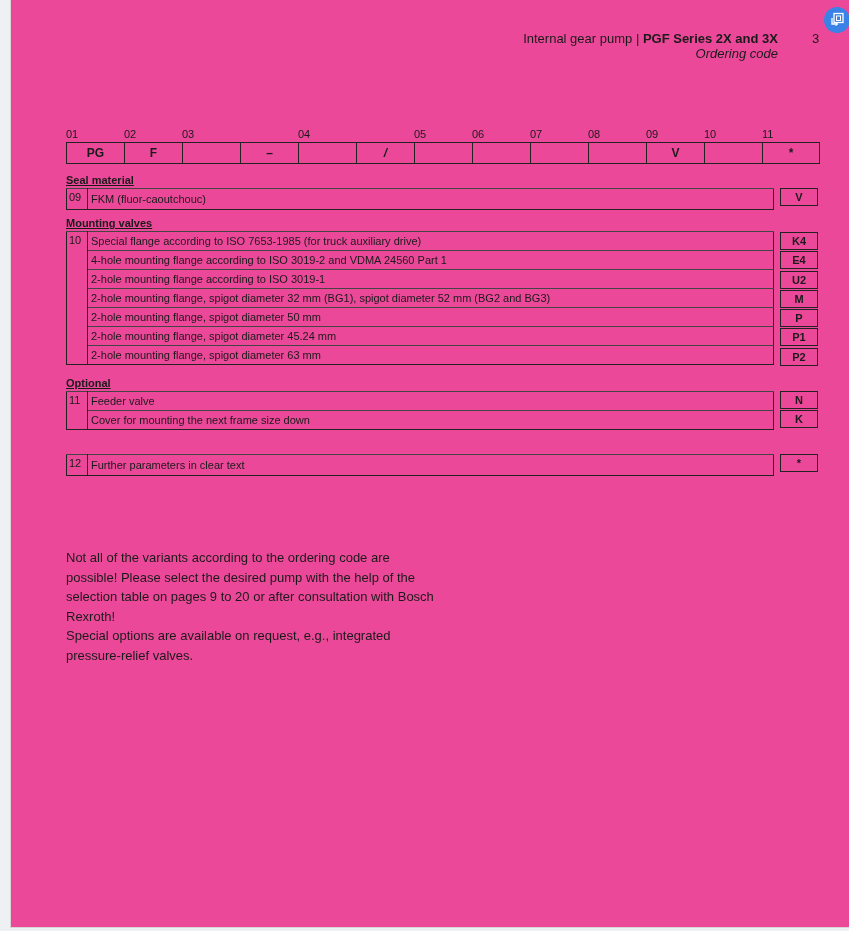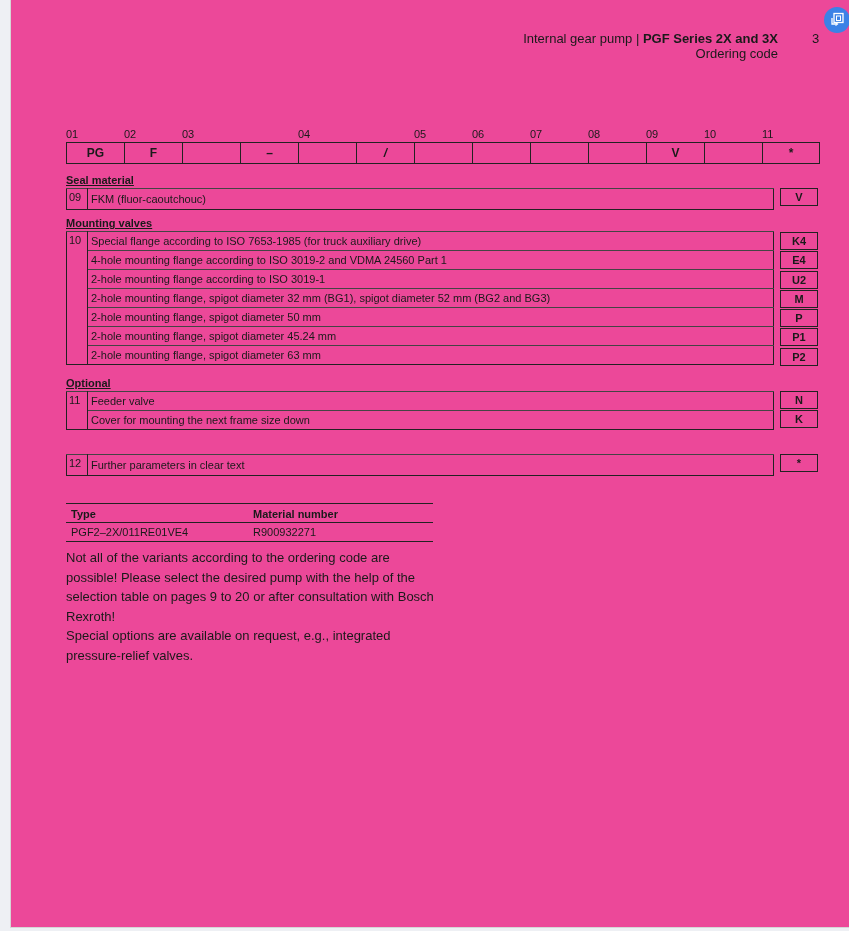--- a/index.html
+++ b/index.html
@@ -10,21 +10,21 @@
   .page {
     position: absolute; left: 10px; top: 0; width: 845px; height: 927px;
     background: #ec4899; border-left: 1px solid #d6d6d6; border-right: 1px solid #d6d6d6; border-bottom: 1px solid #d6d6d6;
   }
   .fab {
     position: absolute; left: 824px; top: 7px; width: 26px; height: 26px; border-radius: 50%;
     background: #3b82e6; display: flex; align-items: center; justify-content: center; cursor: pointer;
   }
   .hdr-line1 { position: absolute; top: 31px; right: 78px; font-size: 13px; white-space: nowrap; }
   .hdr-line1 b { font-weight: 700; }
-  .hdr-line2 { position: absolute; top: 46px; right: 78px; font-size: 13px; }
+  .hdr-line2 { position: absolute; top: 46px; right: 78px; font-size: 13px; font-style: italic; }
   .pagenum { position: absolute; top: 31px; left: 801px; font-size: 13px; }
 
   
   .code-labels { position: absolute; left: 55px; top: 128px; width: 754px; height: 14px; }
   .code-labels span { position: absolute; width: 58px; text-align: left; font-size: 11px; top: 0; }
   .code-boxes { position: absolute; left: 55px; top: 142px; width: 752px; height: 20px; border: 1.5px solid #222; display: flex; }
   .code-boxes div { flex: 0 0 auto; width: 58px; height: 20px; border-right: 1px solid #222; box-sizing: border-box;
     display: flex; align-items: center; justify-content: center; font-weight: 700; font-size: 12px; }
   .code-boxes div:last-child { border-right: none; }
 
@@ -156,32 +156,20 @@
         <tr>
       <td class="num">12</td>
       <td>Further parameters in clear text</td>
     </tr>
   </tbody>
     </table>
   <div class="code-col" style="top:454px">
     <div class="code-cell">*</div>
   </div>
 
-  <table class="type-table">
-    <tbody>
-        <tr>
-      <th>Type</th>
-      <th class="c2">Material number</th>
-    </tr>
-    <tr>
-      <td>PGF2–2X/011RE01VE4</td>
-      <td class="c2">R900932271</td>
-    </tr>
-  </tbody>
-    </table>
 
   <div class="note">
     <p>Not all of the variants according to the ordering code are possible! Please select the desired pump with the help of the selection table on pages 9 to 20 or after consultation with Bosch Rexroth!</p>
     <p>Special options are available on request, e.g., integrated pressure-relief valves.</p>
   </div>
 </div>
 
 <div class="fab">
   <svg width="16" height="16" viewBox="0 0 16 16">
     <rect x="5" y="1.5" width="9" height="9" fill="none" stroke="#fff" stroke-width="1.3"></rect>

